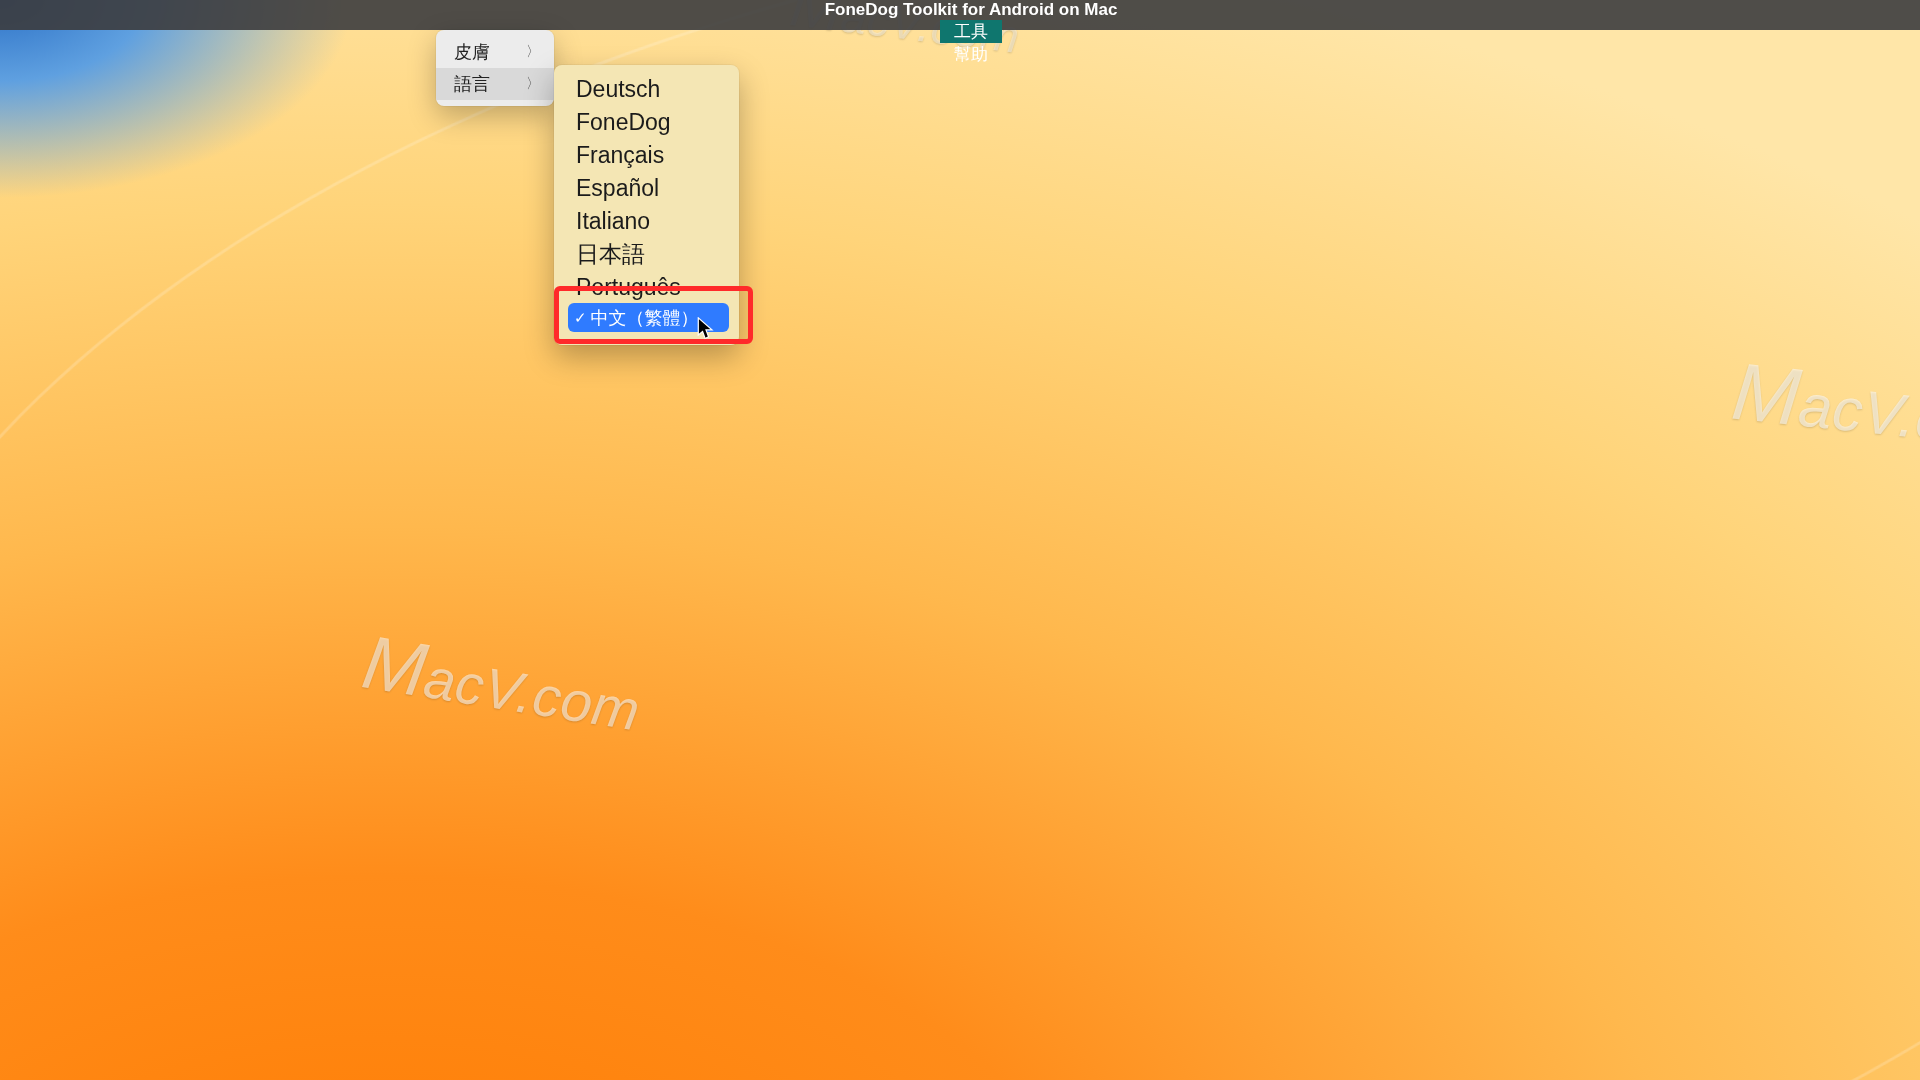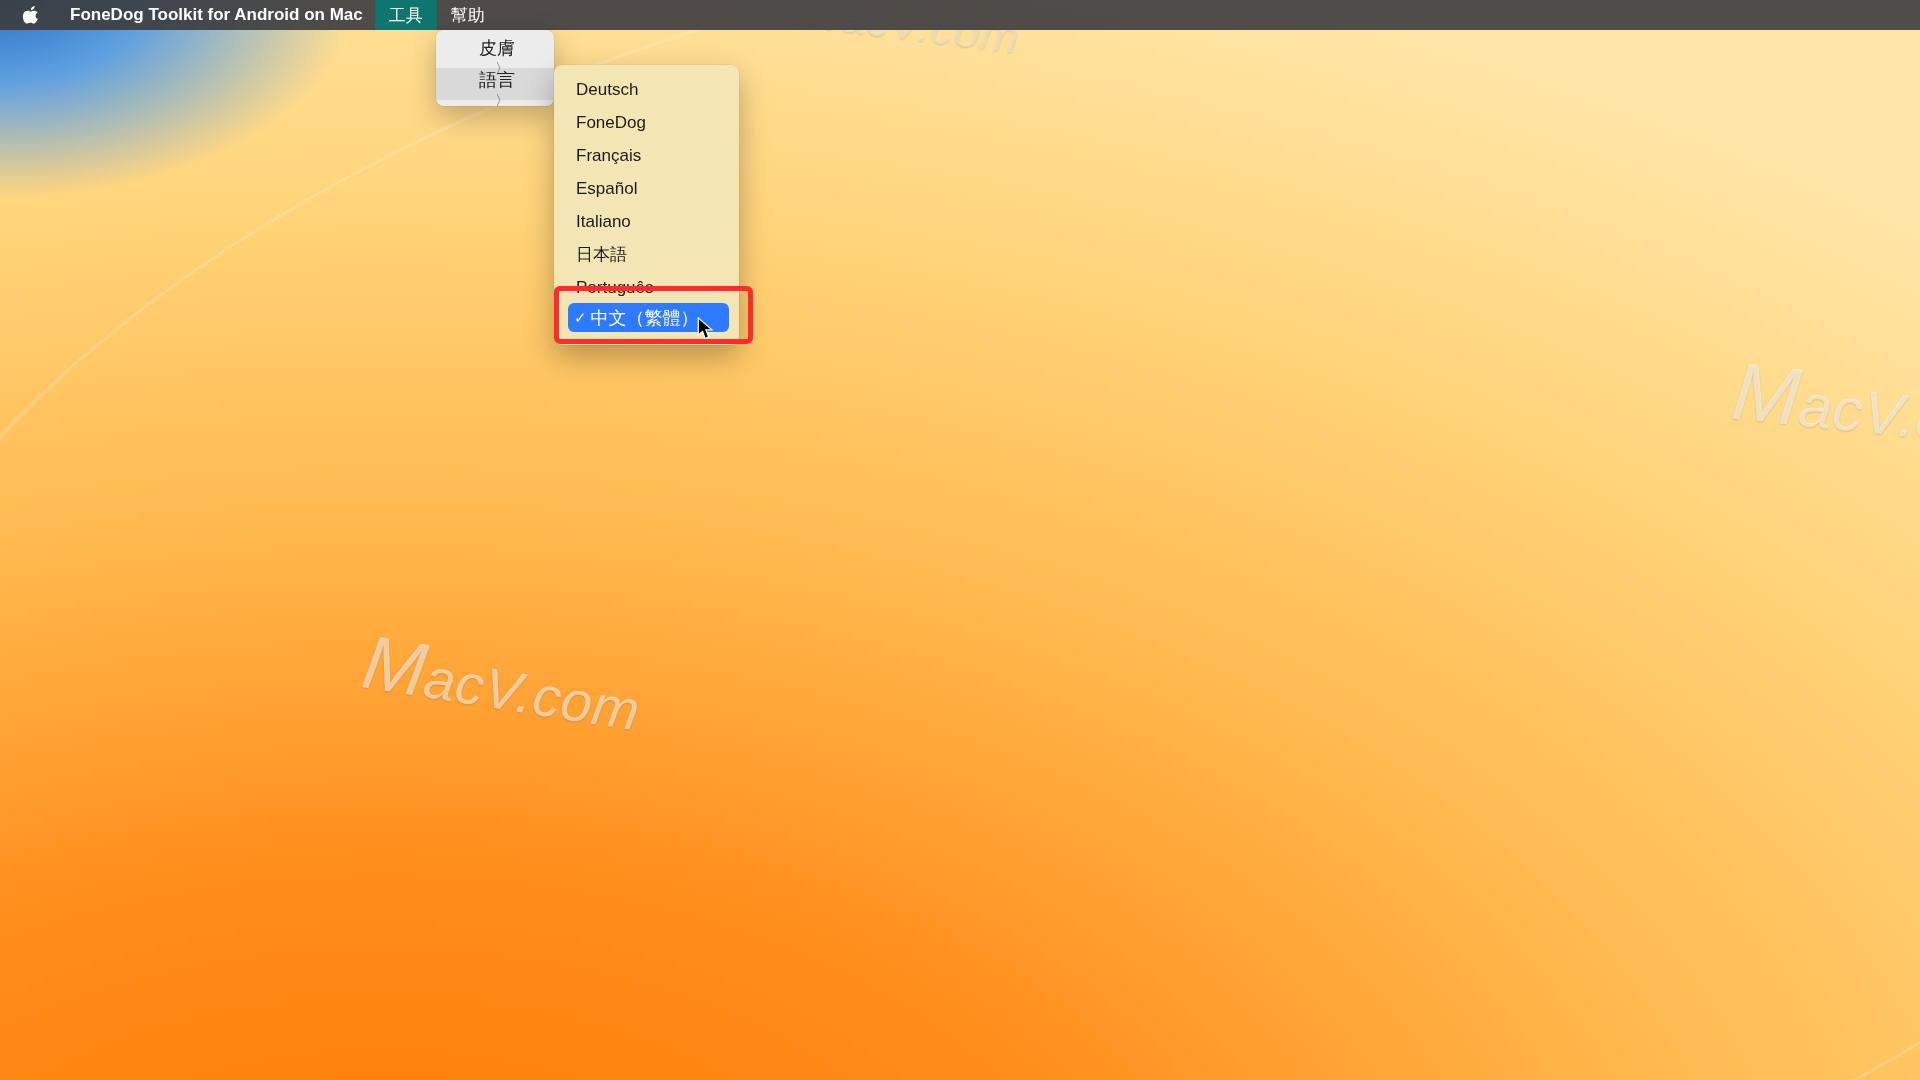--- a/index.html
+++ b/index.html
@@ -41,20 +41,21 @@
       left: 0;
       right: 0;
       height: 30px;
       background: rgba(60,60,62,0.9);
       display: flex;
       align-items: center;
       color: #fff;
       font-size: 17px;
       padding-left: 22px;
       gap: 0;
+      flex-direction: column;
     }
     .apple-logo {
       width: 18px;
       height: 18px;
       margin-right: 18px;
       fill: #fff;
     }
     .menu-title {
       font-weight: 700;
       font-size: 17px;
@@ -87,21 +88,20 @@
       width: 118px;
     }
     .drop-item {
       height: 32px;
       display: flex;
       align-items: center;
       padding: 0 14px 0 18px;
       font-size: 18px;
       color: #222;
       justify-content: space-between;
-      flex-direction: column;
     }
     .drop-item.hover {
       background: #d9d9d9;
       justify-content: space-between;
     }
     .chevron {
       font-size: 14px;
       color: #5b5b5b;
       margin-left: 10px;
     }
@@ -113,21 +113,21 @@
       background: #f4e6b4;
       border-radius: 8px;
       box-shadow: 0 12px 30px rgba(0,0,0,0.28), 0 0 0 1px rgba(0,0,0,0.04);
       padding: 8px 0;
     }
     .sub-item {
       height: 33px;
       display: flex;
       align-items: center;
       padding: 0 14px 0 22px;
-      font-size: 17px;
+      font-size: 23px;
       color: #1b1b1b;
       position: relative;
     }
     .highlight-box {
       position: absolute;
       border: 5px solid #ff2a2a;
       border-radius: 6px;
       pointer-events: none;
     }
     .highlight-box.h1 {

